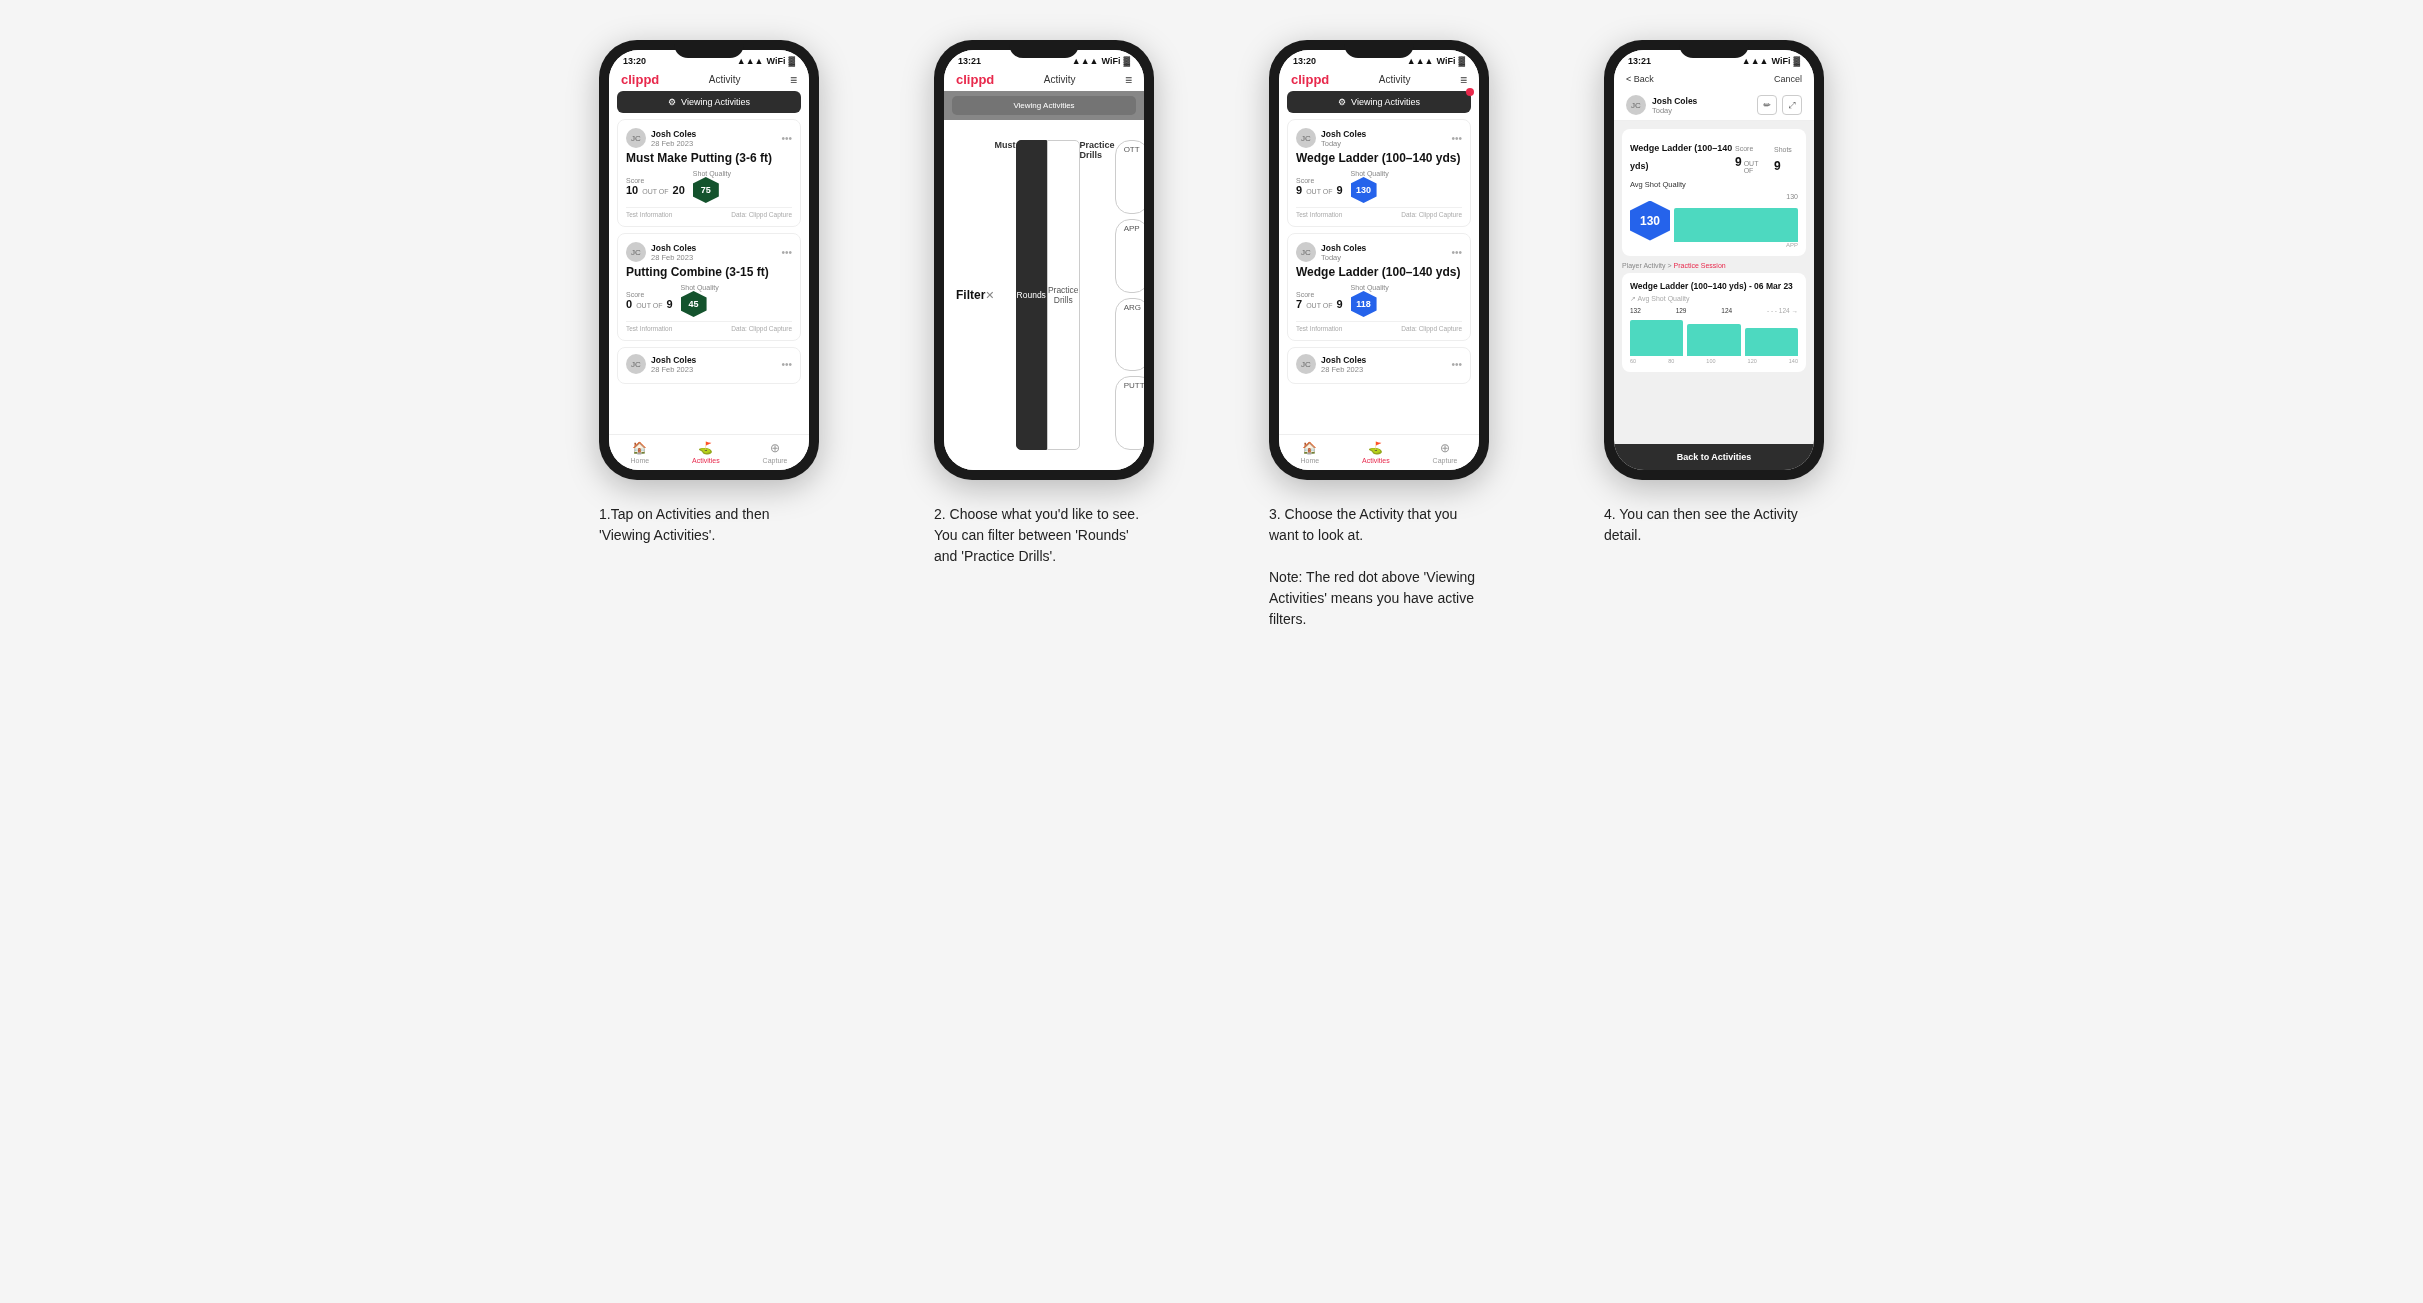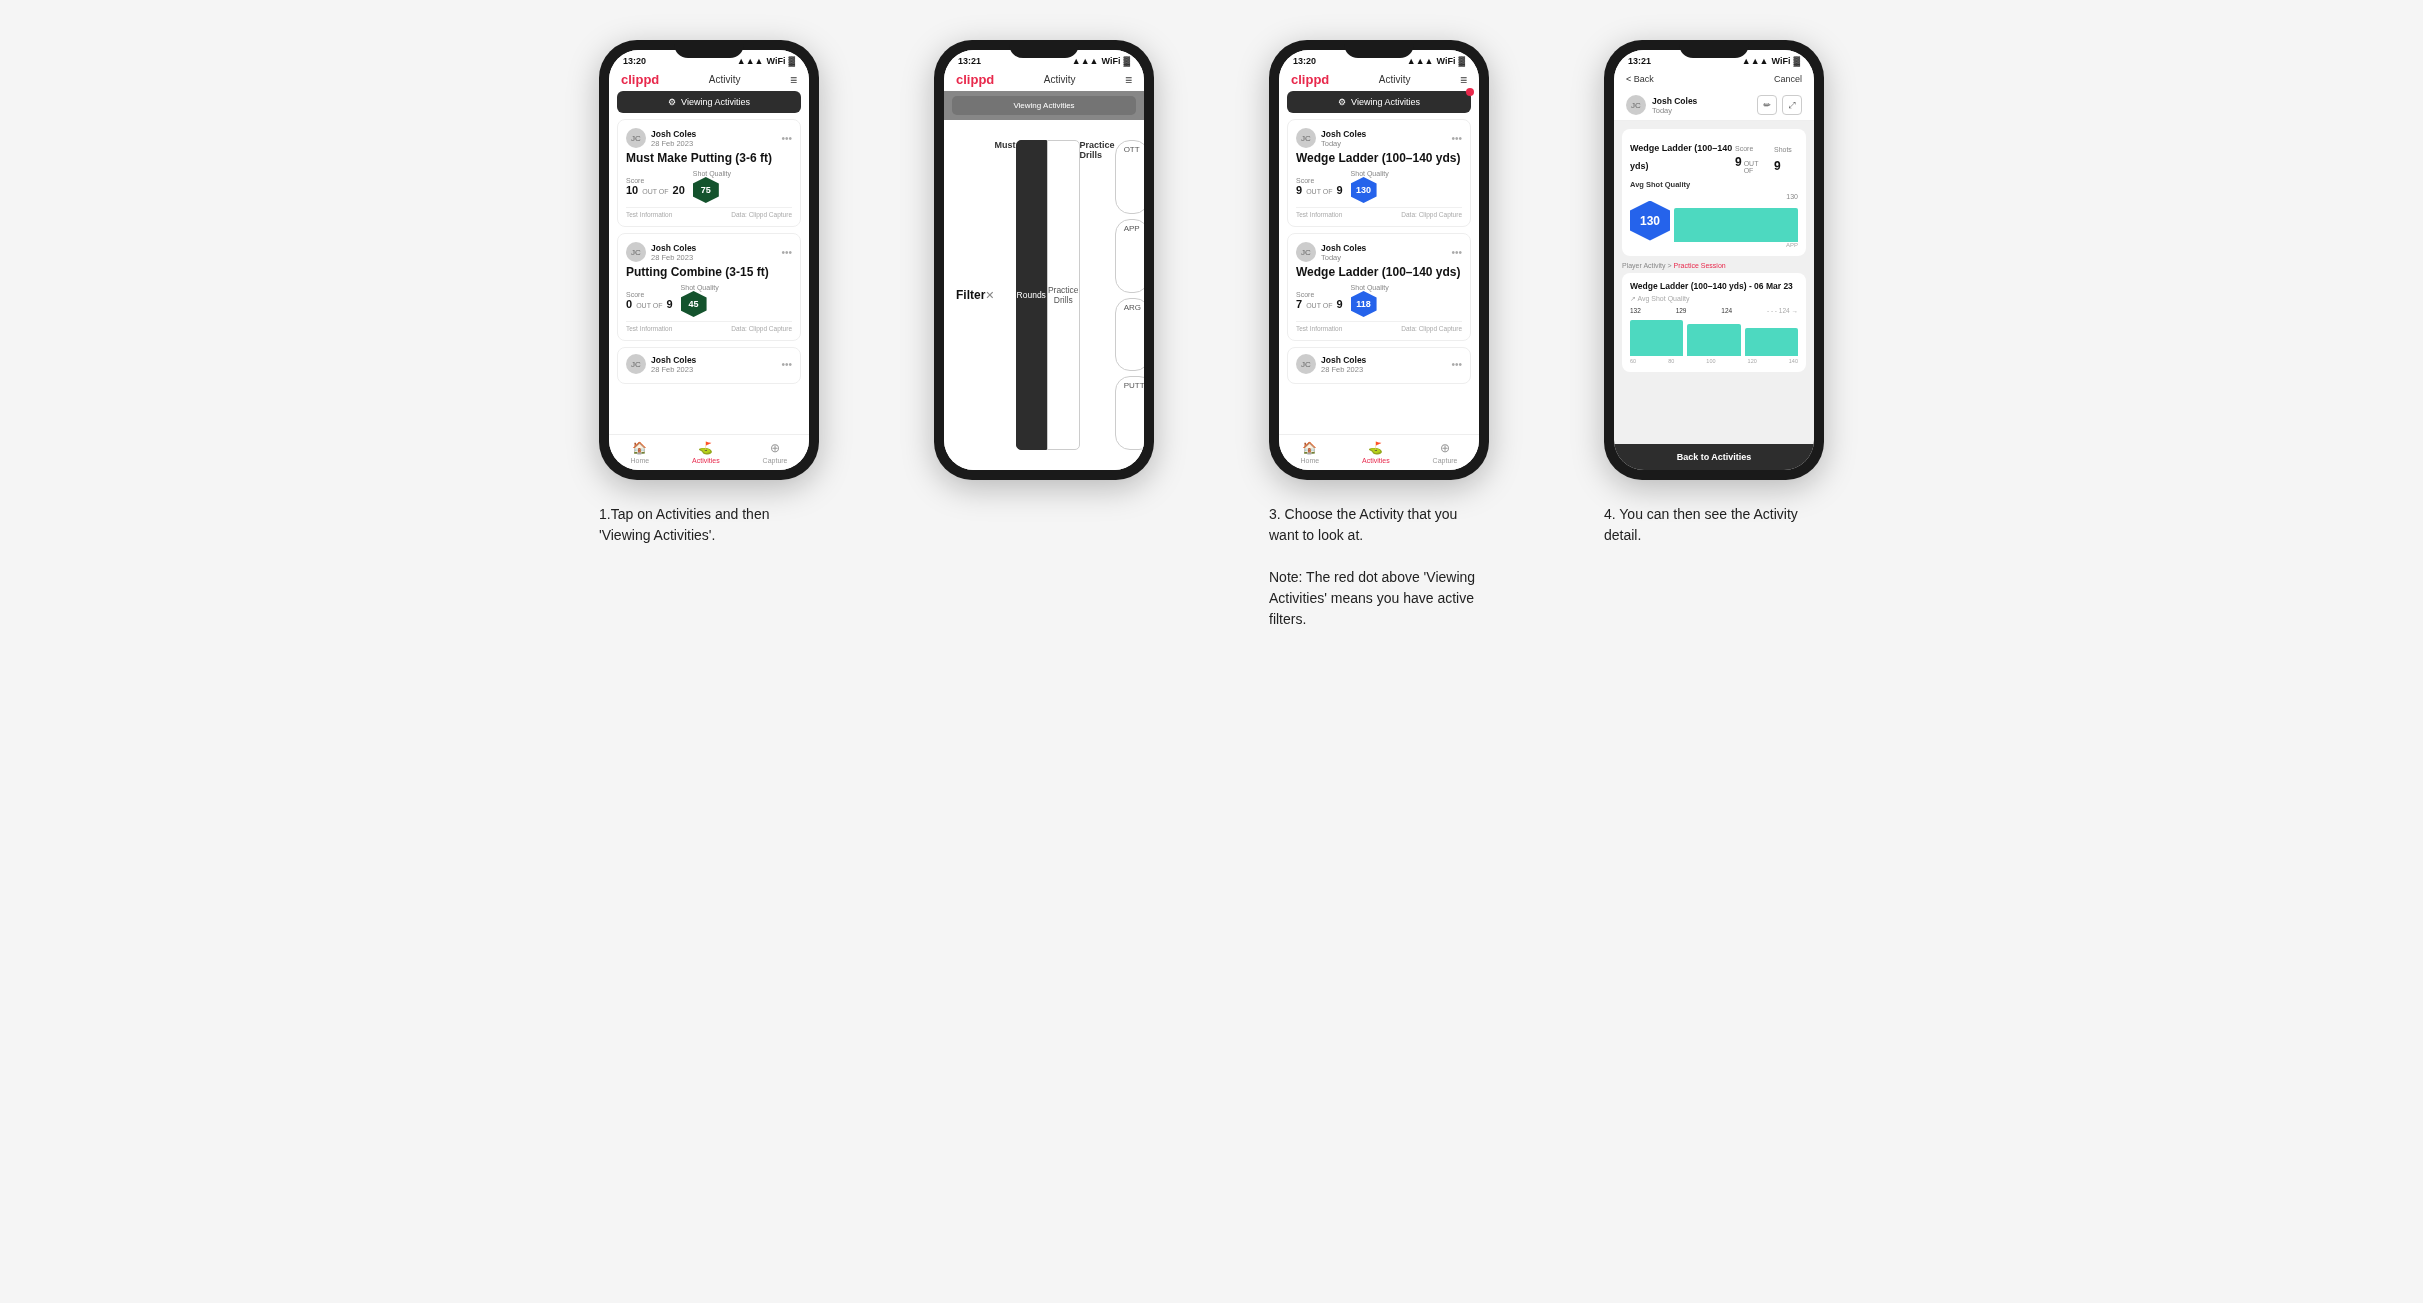--- a/index.html
+++ b/index.html
@@ -684,20 +684,21 @@
             <span class="pill">PUTT</span>
           </div>
           <div style="flex:1;"></div>
           <div class="filter-actions">
             <button class="btn-clear">Clear Filters</button>
             <button class="btn-apply">Apply</button>
           </div>
         </div>
       </div>
     </div>
+    <p class="caption">2. Choose what you'd like to see. You can filter between 'Rounds' and 'Practice Drills'.</p>
   </div>
 
   <div class="phone-column">
     <div class="phone">
       <div class="notch"></div>
       <div class="phone-inner">
 
         <div class="status-bar">
           <span>13:20</span>
           <div class="status-icons">
@@ -870,21 +871,21 @@
                     <span class="detail-stat-val">9</span>
                     <span style="font-size:7px;color:#888;">OUT OF</span>
                   </div>
                 </div>
                 <div>
                   <span class="detail-stat-label">Shots</span>
                   <span class="detail-stat-val">9</span>
                 </div>
               </div>
             </div>
-            <div style="font-size:7.5px;font-weight:700;color:#333;margin-bottom:4px;">Avg Shot Quality</div>
+            <div style="font-size:7.5px;font-weight:400;color:#333;margin-bottom:4px;">Avg Shot Quality</div>
 
             <div class="chart-area">
               <div class="chart-left">
                 <div class="avg-quality-hex">
                   <span>130</span>
                 </div>
               </div>
               <div class="bar-chart">
                 <div style="font-size:7px;color:#888;text-align:right;margin-bottom:2px;">130</div>
                 <div style="display:flex;align-items:flex-end;gap:2px;height:40px;">

